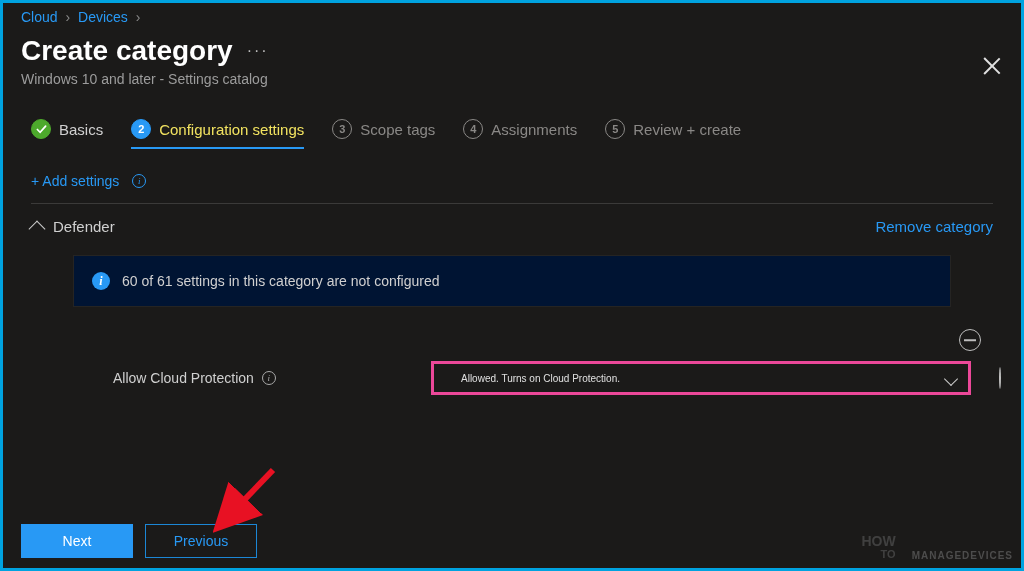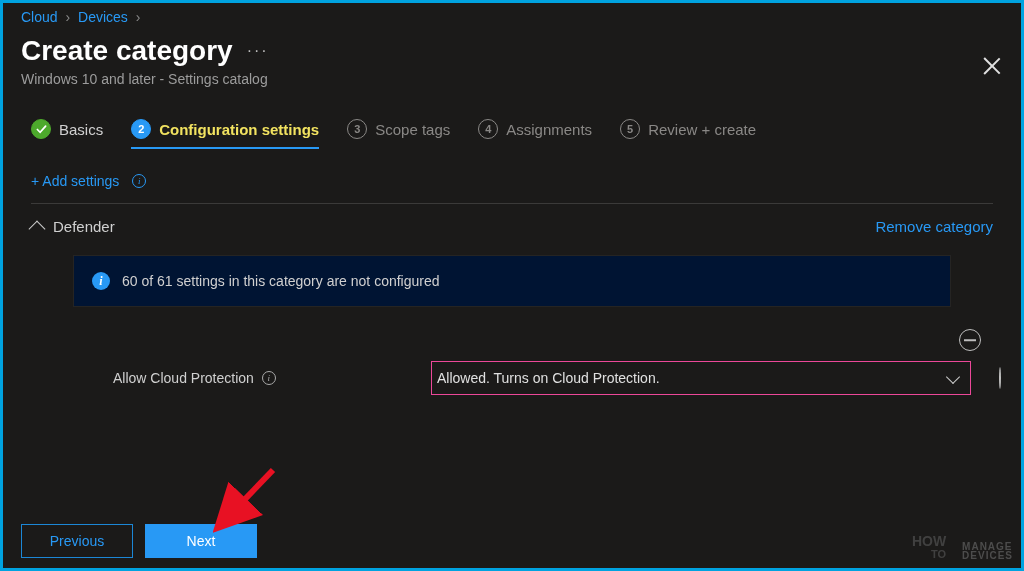--- a/index.html
+++ b/index.html
@@ -49,21 +49,21 @@
   .step .badge {
     width: 20px; height: 20px; border-radius: 50%;
     display: flex; align-items: center; justify-content: center;
     font-size: 11px; font-weight: 600;
     border: 1px solid #8a8886; color: #8a8886; background: transparent;
   }
   .step.completed .badge { background: #4da92c; border-color: #4da92c; color: #fff; }
   .step.completed .step-label { color: #d0d0d0; }
   .step.active { border-bottom: 2px solid #2899f5; }
   .step.active .badge { background: #2899f5; border-color: #2899f5; color: #fff; }
-  .step.active .step-label { color: #f2e360; font-weight: 700; }
+  .step.active .step-label { color: #f2e360; font-weight: 400; }
 
   .add-settings {
     padding: 24px 28px 14px 28px;
     color: #2899f5; font-size: 14px; display: flex; align-items: center; gap: 13px;
     cursor: pointer;
   }
   .info-circle {
     display: inline-flex; width: 14px; height: 14px; border-radius: 50%;
     border: 1px solid currentColor; align-items: center; justify-content: center;
     font-size: 9px; font-style: italic; font-family: Georgia, serif;
@@ -107,22 +107,22 @@
     background: #bdbdbd; transform: translateY(-50%);
   }
 
   .setting-row {
     display: flex; align-items: center; padding: 6px 40px 4px 70px; gap: 18px;
   }
   .setting-label { flex: 0 0 300px; color: #d0d0d0; font-size: 14px; display: flex; align-items: center; gap: 8px; margin-left: 40px; }
   .select {
     flex: 0 0 540px; height: 34px;
     background: #1b1a19; color: #e0e0e0;
-    border: 1px solid #ec4899; padding: 0 36px 0 5px;
-    font-size: 14px; position: relative; display: flex; align-items: center;
+    border: 3px solid #ec4899; padding: 0 36px 0 27px;
+    font-size: 10px; position: relative; display: flex; align-items: center;
     cursor: pointer;
   }
   .select .chev {
     position: absolute; right: 12px; top: 10px;
     width: 10px; height: 10px; border-right: 1.5px solid #ccc; border-bottom: 1.5px solid #ccc;
     transform: rotate(45deg);
   }
   .setting-row .trail-minus { margin-left: 10px; }
 
   .footer {
@@ -140,21 +140,21 @@
     position: absolute; left: 210px; top: 462px; width: 70px; height: 70px; pointer-events: none;
   }
 
   .watermark {
     position: absolute; right: 8px; bottom: 8px; color: #6e6e6e; font-size: 10px;
     display: flex; align-items: flex-end; gap: 16px; opacity: 0.6;
     pointer-events: none;
   }
   .watermark .how { font-size: 14px; font-weight: 700; color: #5a5a5a; line-height: 0.9; }
   .watermark .to { font-size: 11px; font-weight: 700; color: #5a5a5a; }
-  .watermark .md { display: flex; flex-direction: column; line-height: 0.9; font-weight: 700; letter-spacing: 1px; }
+  .watermark .md { display: flex; flex-direction: row; line-height: 0.9; font-weight: 700; letter-spacing: 1px; }
 </style>
 </head>
 <body>
 
 <div class="frame">
 
   <div class="breadcrumb">
     <a>Cloud</a>
     <span class="sep">›</span>
     <a>Devices</a>
@@ -225,22 +225,22 @@
       <span class="info-circle gray">i</span>
     </div>
     <div class="select">
       <span>Allowed. Turns on Cloud Protection.</span>
       <span class="chev"></span>
     </div>
     <div class="minus-circle trail-minus"></div>
   </div>
 
   <div class="footer">
+    <div class="btn btn-primary">Next</div>
     <div class="btn btn-secondary">Previous</div>
-    <div class="btn btn-primary">Next</div>
   </div>
 
   <svg class="arrow" viewBox="0 0 70 70">
     <defs>
       <marker id="ah" markerWidth="8" markerHeight="8" refX="5" refY="4" orient="auto">
         <path d="M0,0 L8,4 L0,8 Z" fill="#e81123"></path>
       </marker>
     </defs>
     <path d="M60,5 L12,55" stroke="#e81123" stroke-width="6" fill="none" marker-end="url(#ah)"></path>
   </svg>

